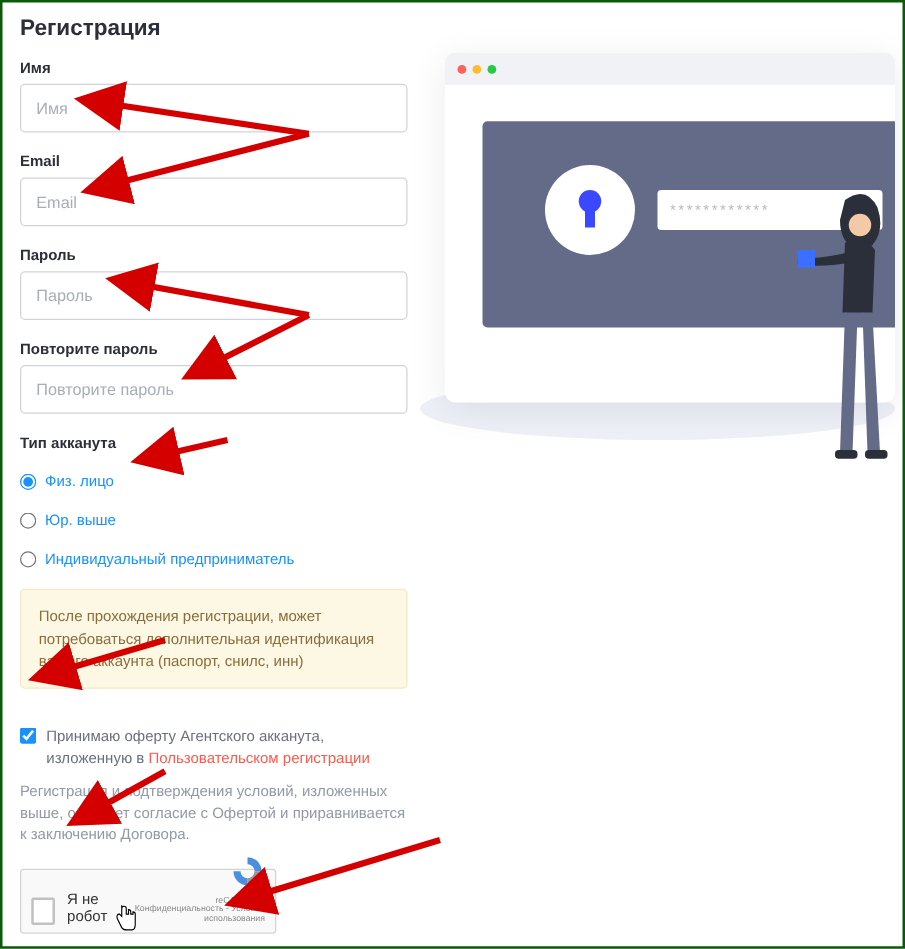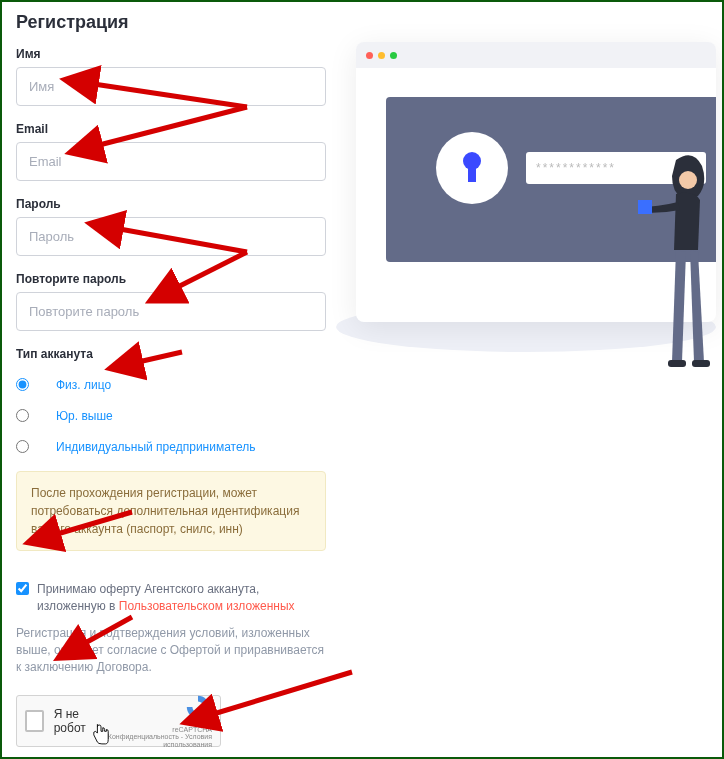--- a/index.html
+++ b/index.html
@@ -46,24 +46,23 @@
     border: 1px solid #d0d3da;
     border-radius: 4px;
     font-size: 13px;
     color: #333;
     background: #fff;
   }
   .text-input::placeholder { color: #a8adb9; }
   .radio-group { margin-bottom: 14px; }
   .radio-row {
     display: flex;
-    align-items: flex-start;
+    align-items: flex-end;
     margin: 17px 0;
     font-size: 12px;
-    gap: 20px;
   }
   .radio-row input {
     margin-right: 7px;
     accent-color: #1792ff;
   }
   .radio-row label { color: #1792ff; }
   .notice {
     background: #fdf8e3;
     border: 1px solid #f1e9c2;
     border-radius: 4px;
@@ -93,21 +92,21 @@
     color: #9099a8;
     margin-bottom: 18px;
   }
   .captcha {
     width: 205px;
     height: 52px;
     border: 1px solid #d3d3d3;
     border-radius: 3px;
     background: #f9f9f9;
     display: flex;
-    align-items: center;
+    align-items: flex-end;
     padding: 6px 8px;
     margin-bottom: 22px;
   }
   .captcha-box {
     width: 22px; height: 22px;
     border: 2px solid #c1c1c1;
     border-radius: 2px;
     background: #fff;
     margin-right: 10px;
   }
@@ -243,21 +242,21 @@
         <input type="radio" name="acct" id="r2" style="">
         <label for="r2">Индивидуальный предприниматель</label>
       </div>
     </div>
 
     <div class="notice">После прохождения регистрации, может потребоваться дополнительная идентификация вашего аккаунта (паспорт, снилс, инн)</div>
 
     <div class="agree-row">
       <input type="checkbox" checked="" style="">
       <span>
-        <span>Принимаю оферту Агентского акканута, изложенную в </span><a href="#">Пользовательском изложенных</a>
+        <span>Принимаю оферту Агентского акканута, изложенную в </span><a href="#">Пользовательском регистрации</a>
       </span>
     </div>
 
     <div class="legal-note">Регистрация и подтверждения условий, изложенных выше, означает согласие с Офертой и приравнивается к заключению Договора.</div>
 
     <div class="captcha">
       <div class="captcha-box"></div>
       <div class="captcha-text">Я не робот</div>
       <div class="captcha-right">
         <svg class="captcha-logo" viewBox="0 0 40 40">

